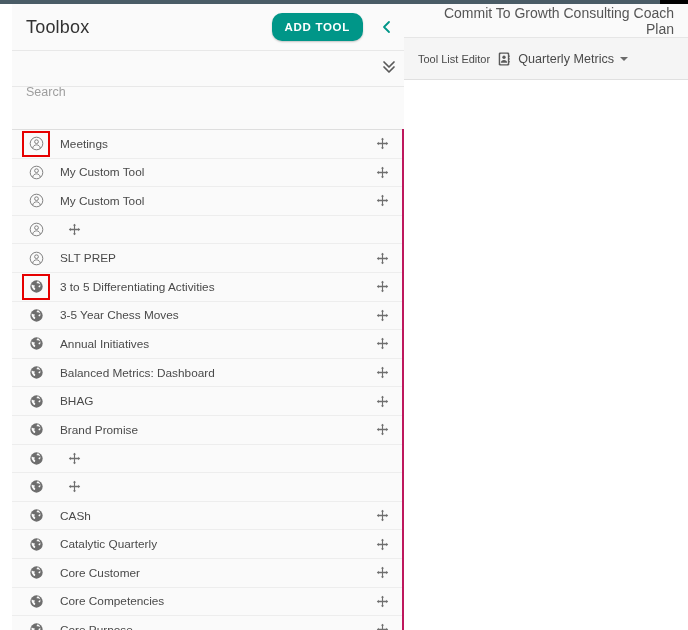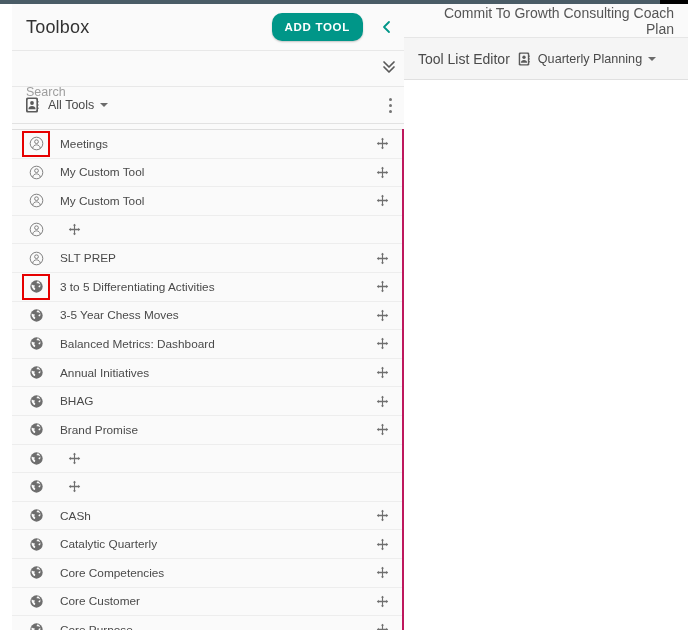--- a/index.html
+++ b/index.html
@@ -113,21 +113,21 @@
   }
   .rp-title-row {
     height:34px; display:flex; align-items:center; padding:0 14px;
     background:#fafafa; border-bottom:1px solid #e6e6e6;
   }
   .rp-title { font-size:14px; color:#555;text-align:right; }
   .rp-editor-row {
     height:42px; display:flex; align-items:center; padding:0 14px;
     background:#f5f5f5; border-bottom:1px solid #e0e0e0;
   }
-  .rp-editor-label { font-size:14px; color:#4a4a4a; }
+  .rp-editor-label { font-size:11px; color:#4a4a4a; }
   .rp-contact-icon { width:14px; height:16px; margin:0 7px; flex:0 0 auto; }
   .rp-plan { font-size:12.6px; color:#4a4a4a; }
   .rp-body { height:550px; background:#fff; }
 </style>
 </head>
 <body>
 
 <div id="app">
 
   <div class="topstrip">
@@ -154,41 +154,20 @@
       <div class="dbl-chevron">
         <span>
           <svg width="18" height="18" viewBox="0 0 18 18">
             <polyline points="4,4 9,9 14,4" fill="none" stroke="#5a5a5a" stroke-width="1.7" stroke-linecap="round" stroke-linejoin="round"></polyline>
             <polyline points="4,9 9,14 14,9" fill="none" stroke="#5a5a5a" stroke-width="1.7" stroke-linecap="round" stroke-linejoin="round"></polyline>
           </svg>
         </span>
       </div>
     </div>
 
-    <div class="filter-row">
-      <span class="contact-icon">
-        <svg width="16" height="18" viewBox="0 0 16 18">
-          <rect x="2" y="1.5" width="12" height="15" rx="1.6" fill="#5a5a5a"></rect>
-          <rect x="3.6" y="3.1" width="8.8" height="11.8" rx="1" fill="#fafafa"></rect>
-          <circle cx="8" cy="7" r="1.9" fill="#5a5a5a"></circle>
-          <path d="M4.4 13.2c0-2 1.7-3.2 3.6-3.2s3.6 1.2 3.6 3.2z" fill="#5a5a5a"></path>
-          <rect x="13.1" y="5" width="1.5" height="1.5" rx=".4" fill="#5a5a5a"></rect>
-          <rect x="13.1" y="8.2" width="1.5" height="1.5" rx=".4" fill="#5a5a5a"></rect>
-          <rect x="13.1" y="11.4" width="1.5" height="1.5" rx=".4" fill="#5a5a5a"></rect>
-        </svg>
-      </span>
-      <span class="filter-label">All Tools</span>
-      <span class="caret-down"></span>
-      <div class="filter-spacer"></div>
-      <div class="kebab">
-        <i></i>
-        <i></i>
-        <i></i>
-      </div>
-    </div>
 
     <div class="list-wrap">
       <div class="list-top-line"></div>
       <div id="tool-rows">
           <div class="tool-row">
             <div class="icon-cell marked">
               <svg width="15" height="15" viewBox="0 0 20 20">
                 <circle cx="10" cy="10" r="8.4" fill="none" stroke="#7a7a7a" stroke-width="1.25"></circle>
                 <circle cx="10" cy="7.6" r="2.5" fill="none" stroke="#7a7a7a" stroke-width="1.25"></circle>
                 <path d="M4.9 16.2c.6-2.9 2.7-4.4 5.1-4.4s4.5 1.5 5.1 4.4" fill="none" stroke="#7a7a7a" stroke-width="1.25"></path>
@@ -291,50 +270,50 @@
             </div>
           </div>
           <div class="tool-row">
             <div class="icon-cell">
               <svg width="15" height="15" viewBox="0 0 20 20">
                 <circle cx="10" cy="10" r="8.2" fill="#6e6e6e"></circle>
                 <path d="M3.4 7.3c1.5.5 2.2 1.3 3.4 1.1.9-.2 1.1.8.5 1.6-.5.7-.2 1.7.5 2 .8.4.6 1.6.1 2.3-.4.6-1.3.4-2-.2a7.6 7.6 0 0 1-2.5-6.8z" fill="#fafafa"></path>
                 <path d="M11.2 2.2c.6.9.2 1.7-.6 2.1-.9.5-.4 1.5.5 1.4 1.3-.2 2.6.2 3.4 1 .7.8.3 1.8-.6 2-1 .2-1.4 1-1 1.8.3.7 1.3.6 2 .2a7.6 7.6 0 0 0-3.7-8.5z" fill="#fafafa"></path>
               </svg>
             </div>
+            <div class="tool-label">Annual Initiatives</div>
+            <div class="drag-cell">
+              <svg width="13" height="13" viewBox="0 0 16 16">
+                <path d="M8 .8 10 3.2H8.7v3.9h3.9V5.8L15 8l-2.4 2.1V8.9H8.7v3.9H10L8 15.2 6 12.8h1.3V8.9H3.4v1.2L1 8l2.4-2.2v1.3h3.9V3.2H6z" fill="#6e6e6e"></path>
+              </svg>
+            </div>
+          </div>
+          <div class="tool-row">
+            <div class="icon-cell">
+              <svg width="15" height="15" viewBox="0 0 20 20">
+                <circle cx="10" cy="10" r="8.2" fill="#6e6e6e"></circle>
+                <path d="M3.4 7.3c1.5.5 2.2 1.3 3.4 1.1.9-.2 1.1.8.5 1.6-.5.7-.2 1.7.5 2 .8.4.6 1.6.1 2.3-.4.6-1.3.4-2-.2a7.6 7.6 0 0 1-2.5-6.8z" fill="#fafafa"></path>
+                <path d="M11.2 2.2c.6.9.2 1.7-.6 2.1-.9.5-.4 1.5.5 1.4 1.3-.2 2.6.2 3.4 1 .7.8.3 1.8-.6 2-1 .2-1.4 1-1 1.8.3.7 1.3.6 2 .2a7.6 7.6 0 0 0-3.7-8.5z" fill="#fafafa"></path>
+              </svg>
+            </div>
             <div class="tool-label">Balanced Metrics: Dashboard</div>
             <div class="drag-cell">
               <svg width="13" height="13" viewBox="0 0 16 16">
                 <path d="M8 .8 10 3.2H8.7v3.9h3.9V5.8L15 8l-2.4 2.1V8.9H8.7v3.9H10L8 15.2 6 12.8h1.3V8.9H3.4v1.2L1 8l2.4-2.2v1.3h3.9V3.2H6z" fill="#6e6e6e"></path>
               </svg>
             </div>
           </div>
           <div class="tool-row">
             <div class="icon-cell">
               <svg width="15" height="15" viewBox="0 0 20 20">
                 <circle cx="10" cy="10" r="8.2" fill="#6e6e6e"></circle>
                 <path d="M3.4 7.3c1.5.5 2.2 1.3 3.4 1.1.9-.2 1.1.8.5 1.6-.5.7-.2 1.7.5 2 .8.4.6 1.6.1 2.3-.4.6-1.3.4-2-.2a7.6 7.6 0 0 1-2.5-6.8z" fill="#fafafa"></path>
                 <path d="M11.2 2.2c.6.9.2 1.7-.6 2.1-.9.5-.4 1.5.5 1.4 1.3-.2 2.6.2 3.4 1 .7.8.3 1.8-.6 2-1 .2-1.4 1-1 1.8.3.7 1.3.6 2 .2a7.6 7.6 0 0 0-3.7-8.5z" fill="#fafafa"></path>
               </svg>
             </div>
-            <div class="tool-label">Annual Initiatives</div>
-            <div class="drag-cell">
-              <svg width="13" height="13" viewBox="0 0 16 16">
-                <path d="M8 .8 10 3.2H8.7v3.9h3.9V5.8L15 8l-2.4 2.1V8.9H8.7v3.9H10L8 15.2 6 12.8h1.3V8.9H3.4v1.2L1 8l2.4-2.2v1.3h3.9V3.2H6z" fill="#6e6e6e"></path>
-              </svg>
-            </div>
-          </div>
-          <div class="tool-row">
-            <div class="icon-cell">
-              <svg width="15" height="15" viewBox="0 0 20 20">
-                <circle cx="10" cy="10" r="8.2" fill="#6e6e6e"></circle>
-                <path d="M3.4 7.3c1.5.5 2.2 1.3 3.4 1.1.9-.2 1.1.8.5 1.6-.5.7-.2 1.7.5 2 .8.4.6 1.6.1 2.3-.4.6-1.3.4-2-.2a7.6 7.6 0 0 1-2.5-6.8z" fill="#fafafa"></path>
-                <path d="M11.2 2.2c.6.9.2 1.7-.6 2.1-.9.5-.4 1.5.5 1.4 1.3-.2 2.6.2 3.4 1 .7.8.3 1.8-.6 2-1 .2-1.4 1-1 1.8.3.7 1.3.6 2 .2a7.6 7.6 0 0 0-3.7-8.5z" fill="#fafafa"></path>
-              </svg>
-            </div>
             <div class="tool-label">BHAG</div>
             <div class="drag-cell">
               <svg width="13" height="13" viewBox="0 0 16 16">
                 <path d="M8 .8 10 3.2H8.7v3.9h3.9V5.8L15 8l-2.4 2.1V8.9H8.7v3.9H10L8 15.2 6 12.8h1.3V8.9H3.4v1.2L1 8l2.4-2.2v1.3h3.9V3.2H6z" fill="#6e6e6e"></path>
               </svg>
             </div>
           </div>
           <div class="tool-row">
             <div class="icon-cell">
               <svg width="15" height="15" viewBox="0 0 20 20">
@@ -409,36 +388,36 @@
             </div>
           </div>
           <div class="tool-row">
             <div class="icon-cell">
               <svg width="15" height="15" viewBox="0 0 20 20">
                 <circle cx="10" cy="10" r="8.2" fill="#6e6e6e"></circle>
                 <path d="M3.4 7.3c1.5.5 2.2 1.3 3.4 1.1.9-.2 1.1.8.5 1.6-.5.7-.2 1.7.5 2 .8.4.6 1.6.1 2.3-.4.6-1.3.4-2-.2a7.6 7.6 0 0 1-2.5-6.8z" fill="#fafafa"></path>
                 <path d="M11.2 2.2c.6.9.2 1.7-.6 2.1-.9.5-.4 1.5.5 1.4 1.3-.2 2.6.2 3.4 1 .7.8.3 1.8-.6 2-1 .2-1.4 1-1 1.8.3.7 1.3.6 2 .2a7.6 7.6 0 0 0-3.7-8.5z" fill="#fafafa"></path>
               </svg>
             </div>
+            <div class="tool-label">Core Customer</div>
+            <div class="drag-cell">
+              <svg width="13" height="13" viewBox="0 0 16 16">
+                <path d="M8 .8 10 3.2H8.7v3.9h3.9V5.8L15 8l-2.4 2.1V8.9H8.7v3.9H10L8 15.2 6 12.8h1.3V8.9H3.4v1.2L1 8l2.4-2.2v1.3h3.9V3.2H6z" fill="#6e6e6e"></path>
+              </svg>
+            </div>
+          </div>
+          <div class="tool-row">
+            <div class="icon-cell">
+              <svg width="15" height="15" viewBox="0 0 20 20">
+                <circle cx="10" cy="10" r="8.2" fill="#6e6e6e"></circle>
+                <path d="M3.4 7.3c1.5.5 2.2 1.3 3.4 1.1.9-.2 1.1.8.5 1.6-.5.7-.2 1.7.5 2 .8.4.6 1.6.1 2.3-.4.6-1.3.4-2-.2a7.6 7.6 0 0 1-2.5-6.8z" fill="#fafafa"></path>
+                <path d="M11.2 2.2c.6.9.2 1.7-.6 2.1-.9.5-.4 1.5.5 1.4 1.3-.2 2.6.2 3.4 1 .7.8.3 1.8-.6 2-1 .2-1.4 1-1 1.8.3.7 1.3.6 2 .2a7.6 7.6 0 0 0-3.7-8.5z" fill="#fafafa"></path>
+              </svg>
+            </div>
             <div class="tool-label">Core Competencies</div>
-            <div class="drag-cell">
-              <svg width="13" height="13" viewBox="0 0 16 16">
-                <path d="M8 .8 10 3.2H8.7v3.9h3.9V5.8L15 8l-2.4 2.1V8.9H8.7v3.9H10L8 15.2 6 12.8h1.3V8.9H3.4v1.2L1 8l2.4-2.2v1.3h3.9V3.2H6z" fill="#6e6e6e"></path>
-              </svg>
-            </div>
-          </div>
-          <div class="tool-row">
-            <div class="icon-cell">
-              <svg width="15" height="15" viewBox="0 0 20 20">
-                <circle cx="10" cy="10" r="8.2" fill="#6e6e6e"></circle>
-                <path d="M3.4 7.3c1.5.5 2.2 1.3 3.4 1.1.9-.2 1.1.8.5 1.6-.5.7-.2 1.7.5 2 .8.4.6 1.6.1 2.3-.4.6-1.3.4-2-.2a7.6 7.6 0 0 1-2.5-6.8z" fill="#fafafa"></path>
-                <path d="M11.2 2.2c.6.9.2 1.7-.6 2.1-.9.5-.4 1.5.5 1.4 1.3-.2 2.6.2 3.4 1 .7.8.3 1.8-.6 2-1 .2-1.4 1-1 1.8.3.7 1.3.6 2 .2a7.6 7.6 0 0 0-3.7-8.5z" fill="#fafafa"></path>
-              </svg>
-            </div>
-            <div class="tool-label">Core Customer</div>
             <div class="drag-cell">
               <svg width="13" height="13" viewBox="0 0 16 16">
                 <path d="M8 .8 10 3.2H8.7v3.9h3.9V5.8L15 8l-2.4 2.1V8.9H8.7v3.9H10L8 15.2 6 12.8h1.3V8.9H3.4v1.2L1 8l2.4-2.2v1.3h3.9V3.2H6z" fill="#6e6e6e"></path>
               </svg>
             </div>
           </div>
           <div class="tool-row">
             <div class="icon-cell">
               <svg width="15" height="15" viewBox="0 0 20 20">
                 <circle cx="10" cy="10" r="8.2" fill="#6e6e6e"></circle>
@@ -474,19 +453,19 @@
         <svg width="14" height="16" viewBox="0 0 16 18">
           <rect x="2" y="1.5" width="12" height="15" rx="1.6" fill="#5a5a5a"></rect>
           <rect x="3.6" y="3.1" width="8.8" height="11.8" rx="1" fill="#f5f5f5"></rect>
           <circle cx="8" cy="7" r="1.9" fill="#5a5a5a"></circle>
           <path d="M4.4 13.2c0-2 1.7-3.2 3.6-3.2s3.6 1.2 3.6 3.2z" fill="#5a5a5a"></path>
           <rect x="13.1" y="5" width="1.5" height="1.5" rx=".4" fill="#5a5a5a"></rect>
           <rect x="13.1" y="8.2" width="1.5" height="1.5" rx=".4" fill="#5a5a5a"></rect>
           <rect x="13.1" y="11.4" width="1.5" height="1.5" rx=".4" fill="#5a5a5a"></rect>
         </svg>
       </span>
-      <span class="rp-plan">Quarterly Planning</span>
+      <span class="rp-plan">Quarterly Metrics</span>
       <span class="caret-down"></span>
     </div>
     <div class="rp-body"></div>
   </div>
 
 </div>
 
 </body></html>

